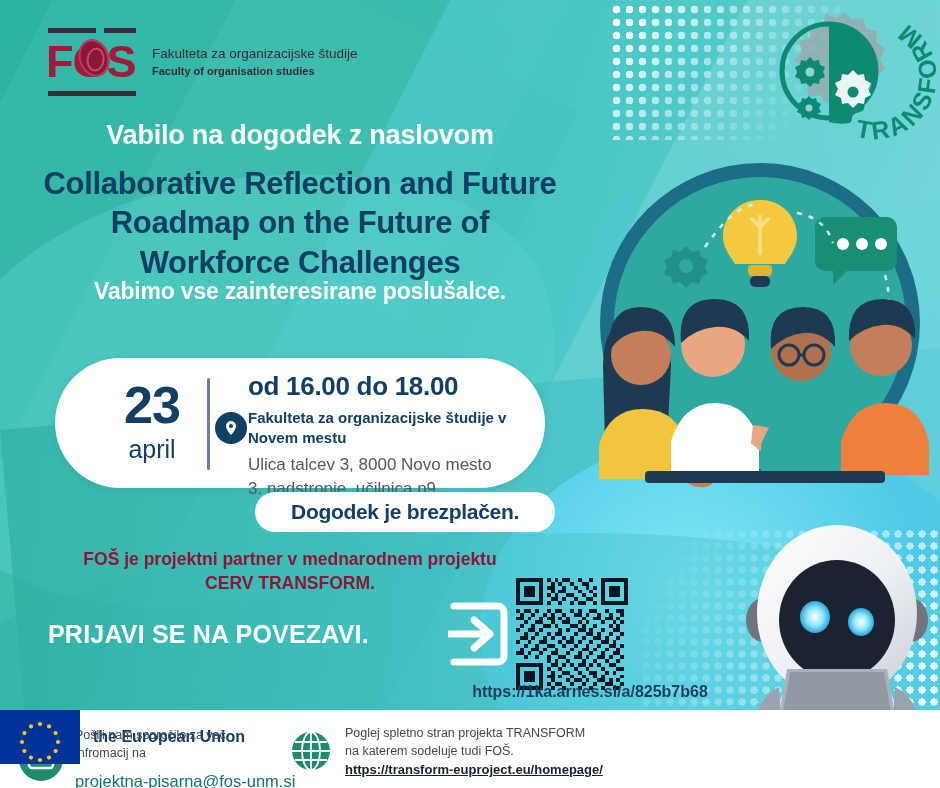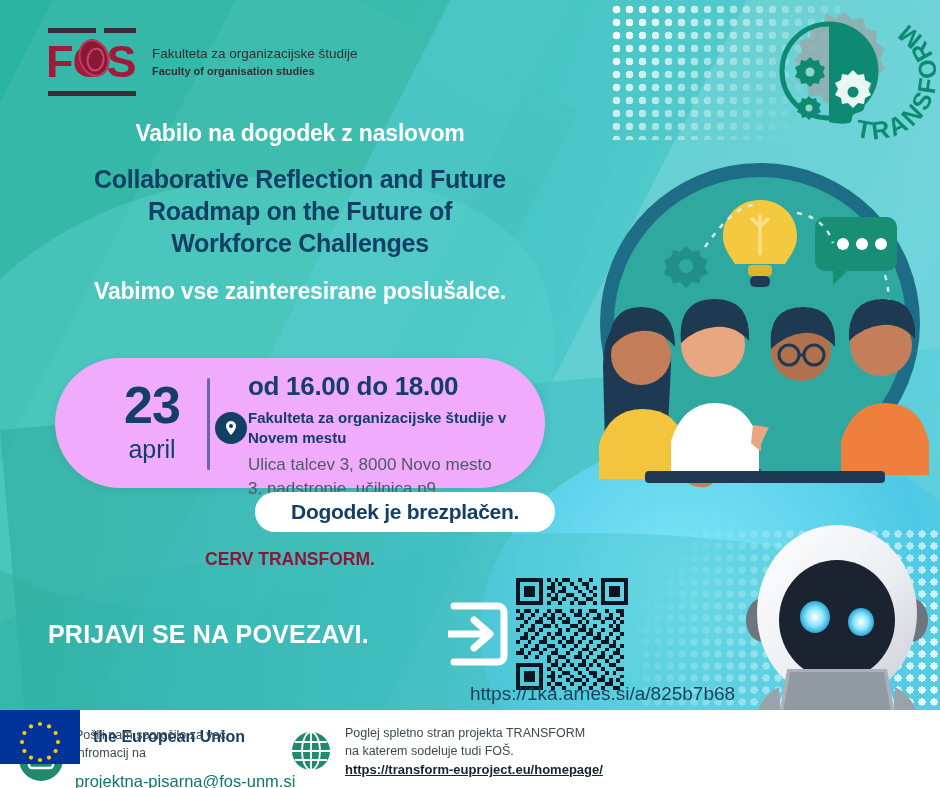--- a/index.html
+++ b/index.html
@@ -68,29 +68,29 @@
     border:2px solid #c34a68;border-radius:50%;transform:rotate(25deg);}
   .fos-name{color:#3a2b38;line-height:1.18;}
   .fos-name .l1{font-size:13.5px;}
   .fos-name .l2{font-size:11px;font-weight:bold;margin-top:3px;}
 
   
   .transform-logo{position:absolute;right:4px;top:-4px;width:210px;height:170px;}
 
   
   .h-invite{position:absolute;left:0;top:120px;width:600px;text-align:center;
-    color:#ffffff;font-size:23px;font-weight:bold;letter-spacing:-.2px;}
+    color:#ffffff;font-size:27px;font-weight:bold;letter-spacing:-.2px;}
   .h-title{position:absolute;left:10px;top:164px;width:580px;text-align:center;
-    color:#123f63;font-size:25px;font-weight:bold;line-height:1.27;letter-spacing:-.3px;}
+    color:#123f63;font-size:31px;font-weight:bold;line-height:1.27;letter-spacing:-.3px;}
   .h-sub{position:absolute;left:0;top:278px;width:600px;text-align:center;
     color:#ffffff;font-size:23px;font-weight:bold;letter-spacing:-.2px;}
 
   
   .card{position:absolute;left:55px;top:358px;width:490px;height:130px;
-    background:#f0abfc;border-radius:65px;box-shadow:0 2px 10px rgba(0,0,0,.07);}
+    background:#ffffff;border-radius:65px;box-shadow:0 2px 10px rgba(0,0,0,.07);}
   .card-day{position:absolute;left:42px;top:22px;width:110px;text-align:center;color:#123f63;}
   .card-day .dnum{font-size:52px;font-weight:bold;line-height:.98;letter-spacing:-1px;}
   .card-day .dmon{font-size:25px;font-weight:normal;margin-top:4px;}
   .card-div{position:absolute;left:152px;top:20px;width:3px;height:92px;background:#3d4f8a;opacity:.75;border-radius:2px;}
   .card-time{position:absolute;left:193px;top:13px;color:#123f63;font-size:26px;font-weight:bold;letter-spacing:-.3px;}
   .pin{position:absolute;left:160px;top:54px;width:32px;height:32px;border-radius:50%;
     background:#123f63;display:flex;align-items:center;justify-content:center;}
   .card-place{position:absolute;left:193px;top:50px;width:285px;color:#123f63;
     font-size:15px;font-weight:bold;line-height:1.33;}
   .card-addr{position:absolute;left:193px;top:95px;width:300px;color:#4d5a63;
@@ -100,21 +100,21 @@
   .free-pill span{color:#123f63;font-size:21px;font-weight:bold;letter-spacing:-.3px;}
 
   
   .partner{position:absolute;left:30px;top:548px;width:520px;text-align:center;
     color:#8c1638;font-size:17.5px;font-weight:bold;line-height:1.35;}
   .signup{position:absolute;left:48px;top:620px;color:#ffffff;font-size:25px;
     font-weight:bold;letter-spacing:.2px;}
   .arrow-icon{position:absolute;left:448px;top:598px;width:62px;height:72px;}
   .qr{position:absolute;left:516px;top:578px;width:112px;height:112px;}
   .qr-url{position:absolute;left:470px;top:683px;width:240px;text-align:center;
-    color:#1b3f5c;font-size:19px;}
+    color:#1b3f5c;font-size:16px;font-weight:bold;}
 
   
   .illus{position:absolute;left:585px;top:155px;width:350px;height:360px;}
   .robot{position:absolute;left:735px;top:435px;width:205px;height:325px;}
 
   
   .footer{position:absolute;left:0;bottom:0;width:940px;height:78px;background:#ffffff;}
   .f-item{position:absolute;display:flex;align-items:center;gap:11px;}
   .f-mail{left:18px;top:16px;}
   .f-web{left:288px;top:14px;}
@@ -262,20 +262,21 @@
     <div class="card-addr">
       <div>Ulica talcev 3, 8000 Novo mesto</div>
       <div>3. nadstropje, učilnica p9</div>
     </div>
   </div>
   <div class="free-pill">
     <span>Dogodek je brezplačen.</span>
   </div>
 
   <div class="partner">
+    <div>FOŠ je projektni partner v mednarodnem projektu</div>
     <div>CERV TRANSFORM.</div>
   </div>
 
   <div class="signup">PRIJAVI SE NA POVEZAVI.</div>
   <div class="arrow-icon">
     <svg width="62" height="72" viewBox="0 0 62 72">
       <path d="M6 8 h44 a6 6 0 0 1 6 6 v44 a6 6 0 0 1 -6 6 h-44" fill="none" stroke="#ffffff" stroke-width="7" stroke-linecap="round"></path>
       <path d="M0 36 h40 M26 22 l16 14 -16 14" fill="none" stroke="#ffffff" stroke-width="7" stroke-linecap="round" stroke-linejoin="round"></path>
     </svg>
   </div>

